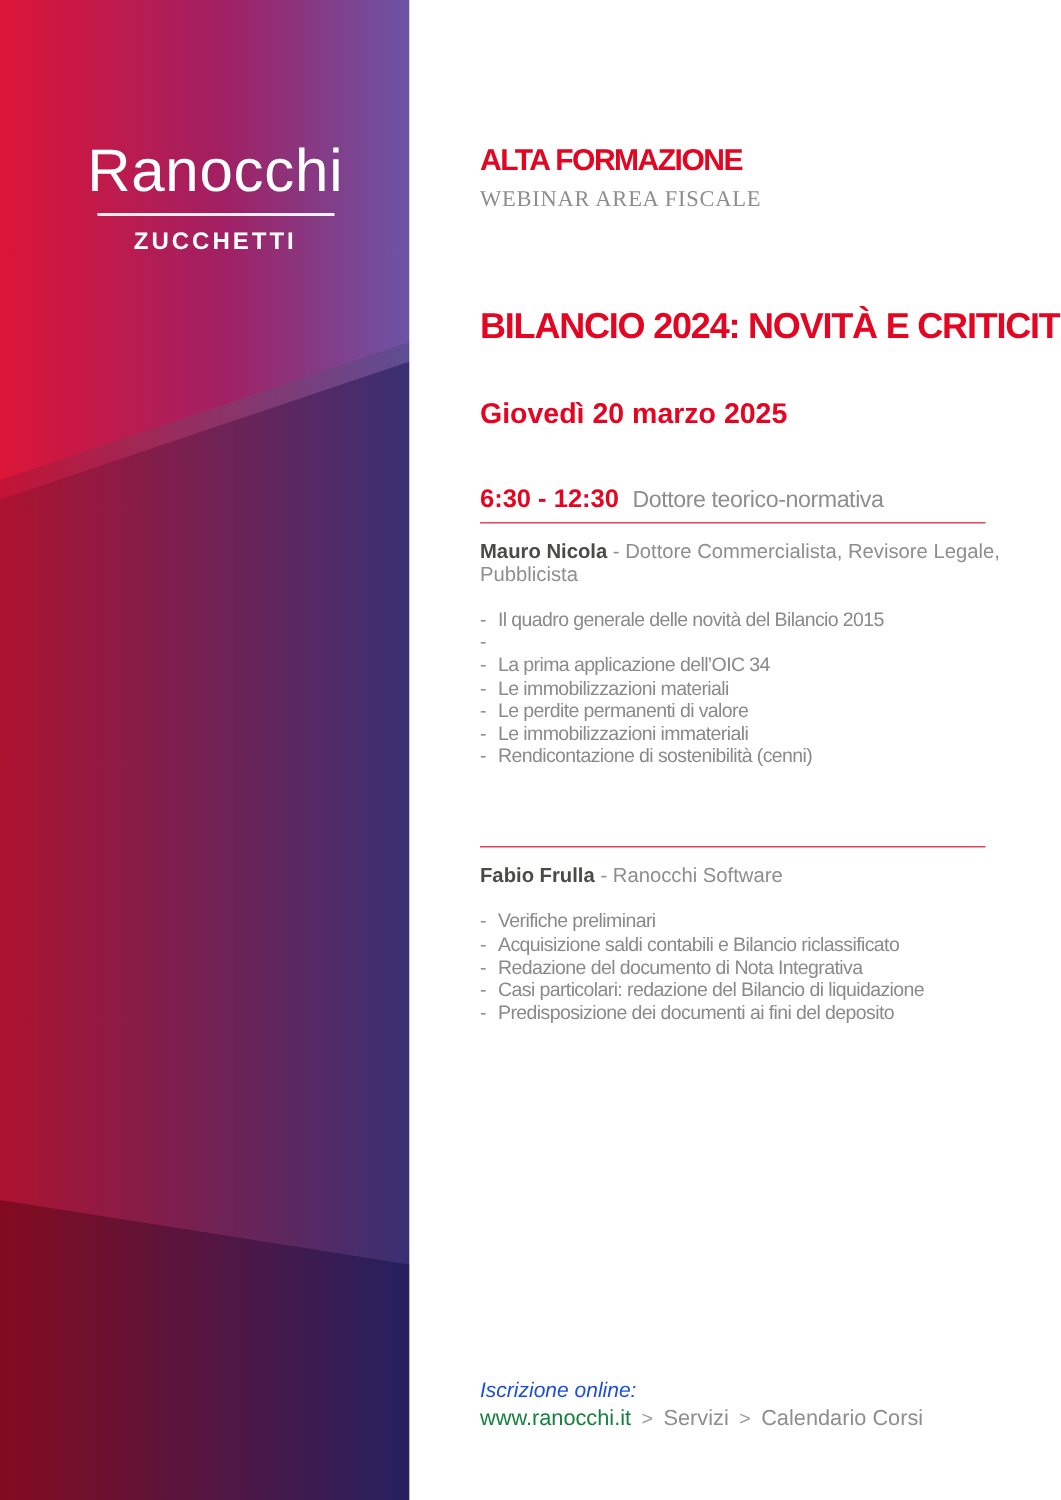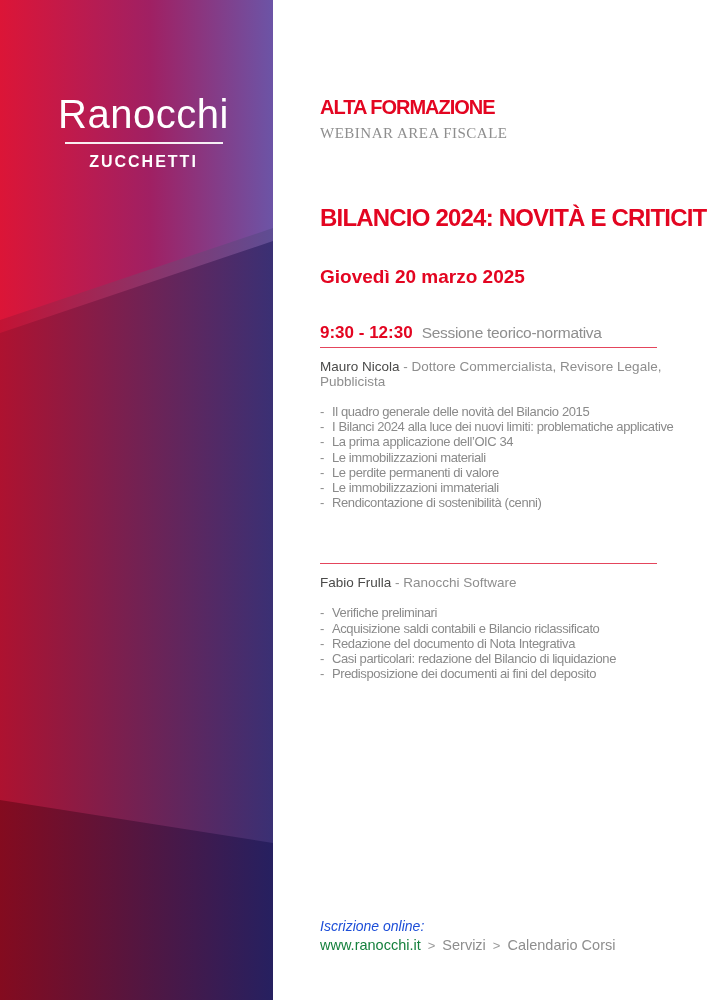--- a/index.html
+++ b/index.html
@@ -63,21 +63,21 @@
   .session-2 { margin-top:53px; }
   .session-heading { line-height:18px; white-space:nowrap; }
   .session-time { font-size:17px; font-weight:700; color:#e30521; }
   .session-name { font-size:15.5px; letter-spacing:-0.3px; color:#8e8e8e; margin-left:9px; }
   .divider { width:337px; height:1px; background:#e4455c; margin-top:5px; }
 
   .speaker {
     margin-top:11px; width:362px;
     font-size:13.5px; line-height:15px; color:#8e8e8e;
   }
-  .speaker-name { font-weight:400; color:#4a4a49; }
+  .speaker-name { font-weight:700; color:#4a4a49; }
 
   .topics { margin-top:15px; list-style:none; }
   .topics li {
     font-size:13px; line-height:15.2px; letter-spacing:-0.4px;
     color:#8a8a8a; white-space:nowrap;
     display:flex;
   }
   .topics .dash { width:12px; flex:0 0 12px; color:#8a8a8a; }
 
   
@@ -106,35 +106,34 @@
 <main class="content">
 
   <h1 class="header-title">ALTA FORMAZIONE</h1>
   <div class="header-subtitle">WEBINAR AREA FISCALE</div>
 
   <h2 class="event-title">BILANCIO 2024: NOVITÀ E CRITICITÀ</h2>
   <div class="event-date">Giovedì 20 marzo 2025</div>
 
   <section class="session">
     <div class="session-heading">
-      <span class="session-time">9:30 - 12:30</span><span class="session-name">Sessione teorico-normativa</span>
+      <span class="session-time">6:30 - 12:30</span><span class="session-name">Dottore teorico-normativa</span>
     </div>
     <div class="divider"></div>
     <p class="speaker">
       <span class="speaker-name">Mauro Nicola</span>
       <span>- Dottore Commercialista, Revisore Legale, Pubblicista</span>
     </p>
     <ul class="topics">
       <li>
           <span class="dash">-</span>
           <span>Il quadro generale delle novità del Bilancio 2015</span>
         </li>
       <li>
           <span class="dash">-</span>
-          <span>I Bilanci 2024 alla luce dei nuovi limiti: problematiche applicative</span>
         </li>
       <li>
           <span class="dash">-</span>
           <span>La prima applicazione dell’OIC 34</span>
         </li>
       <li>
           <span class="dash">-</span>
           <span>Le immobilizzazioni materiali</span>
         </li>
       <li>

